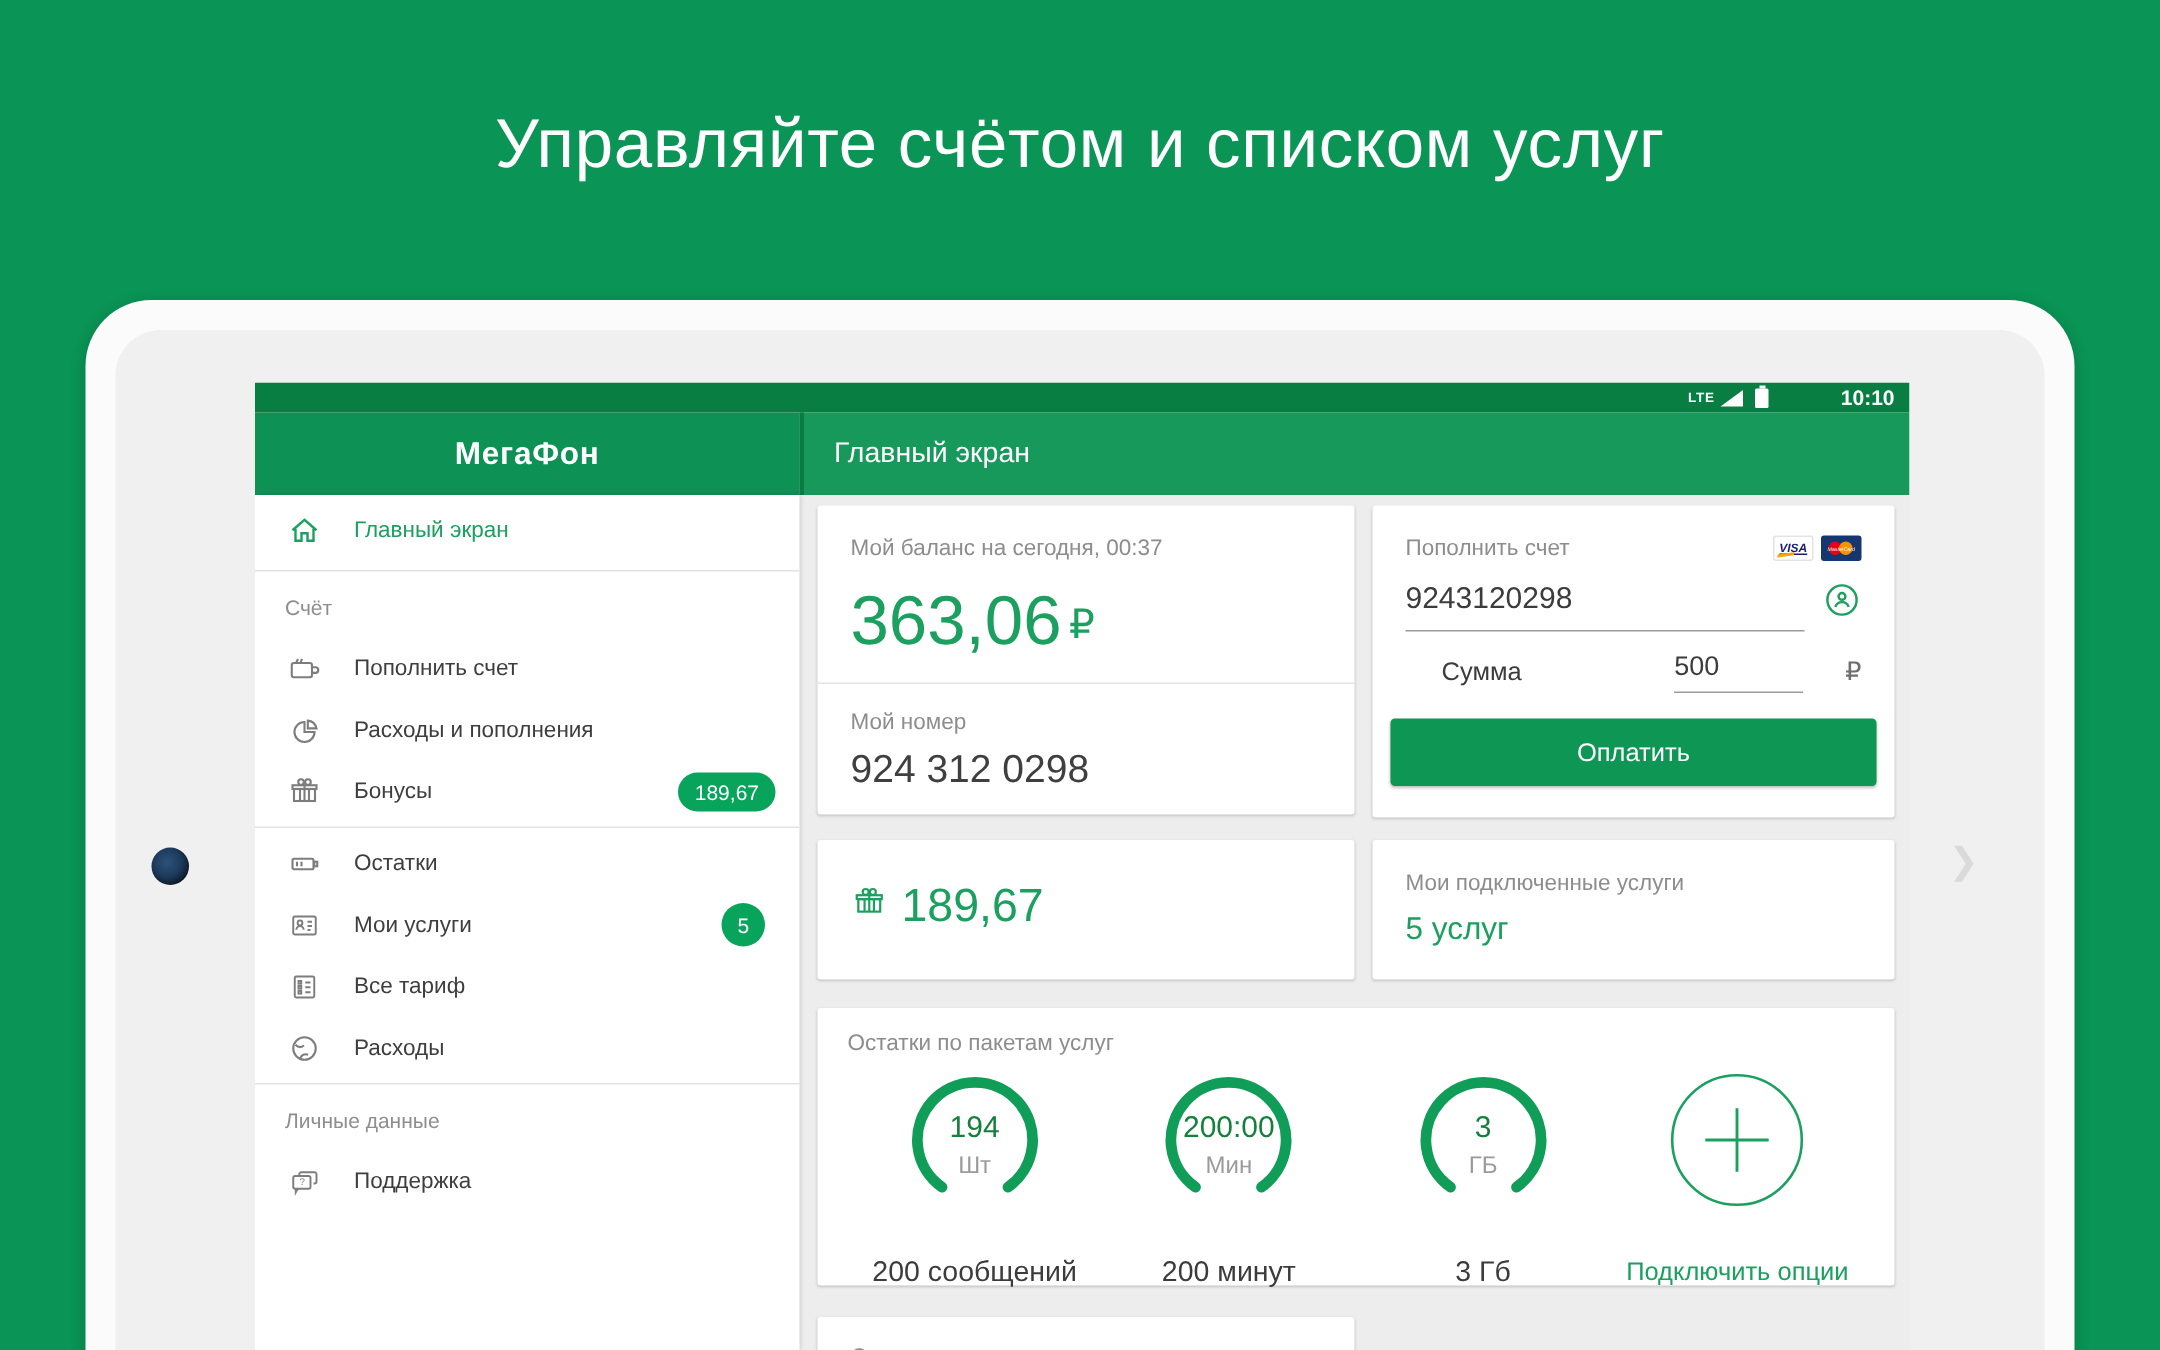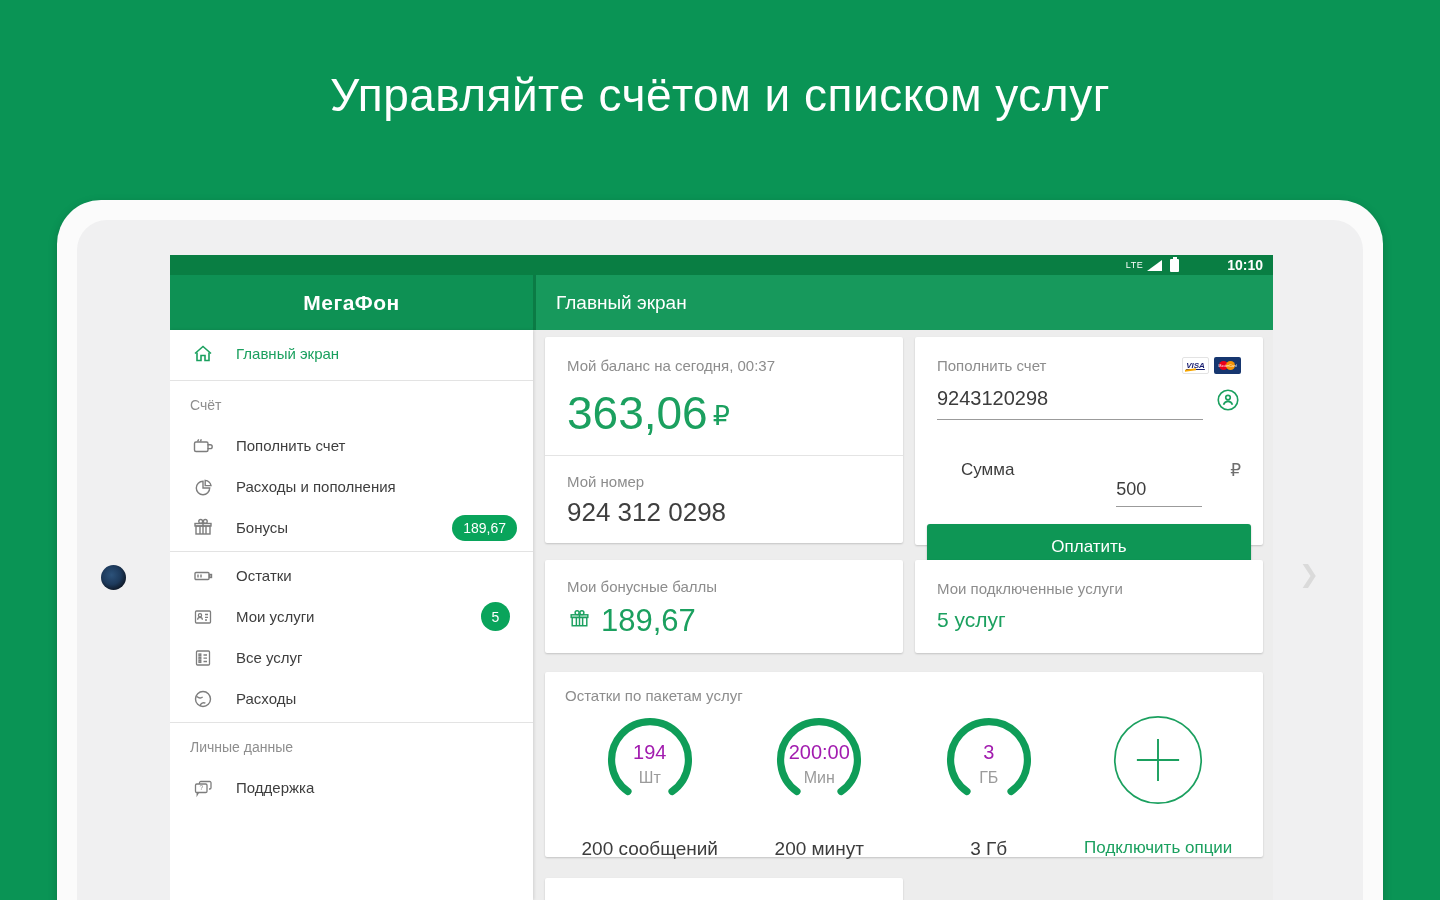--- a/index.html
+++ b/index.html
@@ -38,21 +38,21 @@
   .screen{
     position:absolute; left:113px; top:55px; width:1103px; height:645px;
     overflow:hidden; background:#ededed; display:flex; flex-direction:column;
   }
   
   .statusbar{
     height:20px; flex:none; background:#097e43; color:#fff;
     display:flex; align-items:center; justify-content:flex-end;
     gap:8px; padding-right:10px;
   }
-  .sb-net{ font-size:9px; font-weight:normal; letter-spacing:.5px; margin-right:-4px;}
+  .sb-net{ font-size:9px; font-weight:bold; letter-spacing:.5px; margin-right:-4px;}
   .sb-signal{ width:0; height:0; border-left:15px solid transparent; border-bottom:11px solid #ffffff;}
   .sb-batt{ position:relative; width:9px; height:13px; background:#ffffff; border-radius:1px;}
   .sb-batt::before{ content:""; position:absolute; left:2.5px; top:-2px; width:4px; height:2px; background:#ffffff;}
   .sb-time{ font-size:14px; font-weight:bold;margin-left:40px;}
   
   .appheader{ height:55px; flex:none; display:flex;}
   .brand{
     width:363px; flex:none; background:#0e9154; color:#fff;
     display:flex; align-items:center; justify-content:center;
     font-size:21px; font-weight:bold; letter-spacing:.5px;
@@ -121,41 +121,41 @@
   .cc-mc{ background:#16366f; display:flex; align-items:center; justify-content:center;}
   .cc-mc .c1,.cc-mc .c2{ position:absolute; top:4px; width:9px; height:9px; border-radius:50%;}
   .cc-mc .c1{ left:5px; background:#eb001b;}
   .cc-mc .c2{ left:12px; background:#ff9900; opacity:.95;}
   .cc-mc .mc-txt{ position:relative; color:#fff; font-size:3.5px; font-style:italic; z-index:1;}
   .phone-row{ display:flex; align-items:flex-end; margin-top:13px;}
   .phone-val{ flex:1; font-size:20px; color:#3c3c3c; border-bottom:1px solid #9b9b9b; padding-bottom:9px;}
   .contact-ic{ margin-left:12px; margin-bottom:3px; color:#1ba05f; flex:none;}
   .sum-row{ display:flex; align-items:center; margin-top:13px;}
   .sum-label{ font-size:17px; color:#3c3c3c;margin-left:24px;}
-  .sum-val{ width:86px; font-size:18px; color:#3c3c3c; border-bottom:1px solid #9b9b9b; padding-bottom:6px;margin-top:46px;}
+  .sum-val{ width:86px; font-size:18px; color:#3c3c3c; border-bottom:1px solid #9b9b9b; padding-bottom:6px;}
   .sum-cur{ margin-left:28px; font-size:17px; color:#6e6e6e;}
   .pay-btn{
     margin:17px -10px 0; height:45px; background:#0e9655; border-radius:3px;
     color:#fff; font-size:17px; display:flex; align-items:center; justify-content:center;
     box-shadow:0 1px 2px rgba(0,0,0,.25); cursor:pointer;
   }
   
   .row2{ margin-top:15px;}
   .bonus-card{ height:93px; padding:18px 22px 0;}
   .bonus-val-row{ margin-top:8px; display:flex; align-items:center; color:#1ba05f;}
   .bonus-val{ font-size:31px; font-weight:300; margin-left:9px;}
   .services-card{ height:93px; padding:20px 22px 0;}
   .services-val{ margin-top:11px; font-size:21px; color:#1ba05f;}
   
   .packages{ margin-top:19px; height:185px; padding:15px 20px 0;}
   .gauges{ display:flex; margin-top:8px;}
   .gauge-col{ flex:1; display:flex; flex-direction:column; align-items:center;}
   .gauge{ position:relative; width:96px; height:96px;}
   .gauge svg{ position:absolute; left:0; top:0;}
-  .g-val{ position:absolute; top:29px; width:100%; text-align:center; font-size:20px; color:#a21caf;}
+  .g-val{ position:absolute; top:29px; width:100%; text-align:center; font-size:20px; color:#15803d;}
   .g-unit{ position:absolute; top:57px; width:100%; text-align:center; font-size:16px; color:#9b9b9b;}
   .g-caption{ margin-top:30px; font-size:19px; color:#3c3c3c;}
   .g-caption.green{ font-size:17px; color:#1ba05f;}
   
   .partial-card{ margin-top:21px; width:358px; height:60px; padding:18px 22px 0;}
 </style>
 </head>
 <body>
 
 <div class="promo-title">Управляйте счётом и списком услуг</div>
@@ -261,21 +261,21 @@
         <div class="side-item">
           <span class="ic">
             <svg width="24" height="24" viewBox="0 0 24 24" fill="none" stroke="currentColor" stroke-width="1.3">
               <rect x="5.5" y="5" width="13" height="14" rx="1"></rect>
               <rect x="8" y="8" width="1.8" height="1.8"></rect>
                 <rect x="8" y="11.3" width="1.8" height="1.8"></rect>
                 <rect x="8" y="14.6" width="1.8" height="1.8"></rect>
               <path d="M12.5 9 h3.5 M12.5 12.2 h3.5 M12.5 15.5 h3.5"></path>
             </svg>
           </span>
-          <span>Все услуг</span>
+          <span>Все тариф</span>
         </div>
 
         <div class="side-item">
           <span class="ic">
             <svg width="24" height="24" viewBox="0 0 24 24" fill="none" stroke="currentColor" stroke-width="1.4">
               <circle cx="12" cy="12" r="7.5"></circle>
               <path d="M6 9.5 c2 2 4.2 2 5.6 0.4 M9.2 18.8 c0.4-2.6 3-3.6 5.2-2.6"></path>
             </svg>
           </span>
           <span>Расходы</span>
@@ -343,21 +343,20 @@
                 <span class="sum-cur">₽</span>
               </div>
               <div class="pay-btn">Оплатить</div>
             </div>
           </div>
         </div>
 
         <div class="row row2">
           <div class="col-left">
             <div class="card bonus-card">
-              <div class="card-label">Мои бонусные баллы</div>
               <div class="bonus-val-row">
                 <span>
                   <svg width="25" height="25" viewBox="0 0 24 24" fill="none" stroke="currentColor" stroke-width="1.4">
                     <rect x="5" y="10" width="14" height="8"></rect>
                       <rect x="4" y="7.5" width="16" height="2.5"></rect>
                     <path d="M12 7.5 V18 M9 10 V18 M15 10 V18"></path>
                     <circle cx="9.7" cy="5.4" r="1.9"></circle>
                       <circle cx="14.3" cy="5.4" r="1.9"></circle>
                   </svg>
                 </span>

